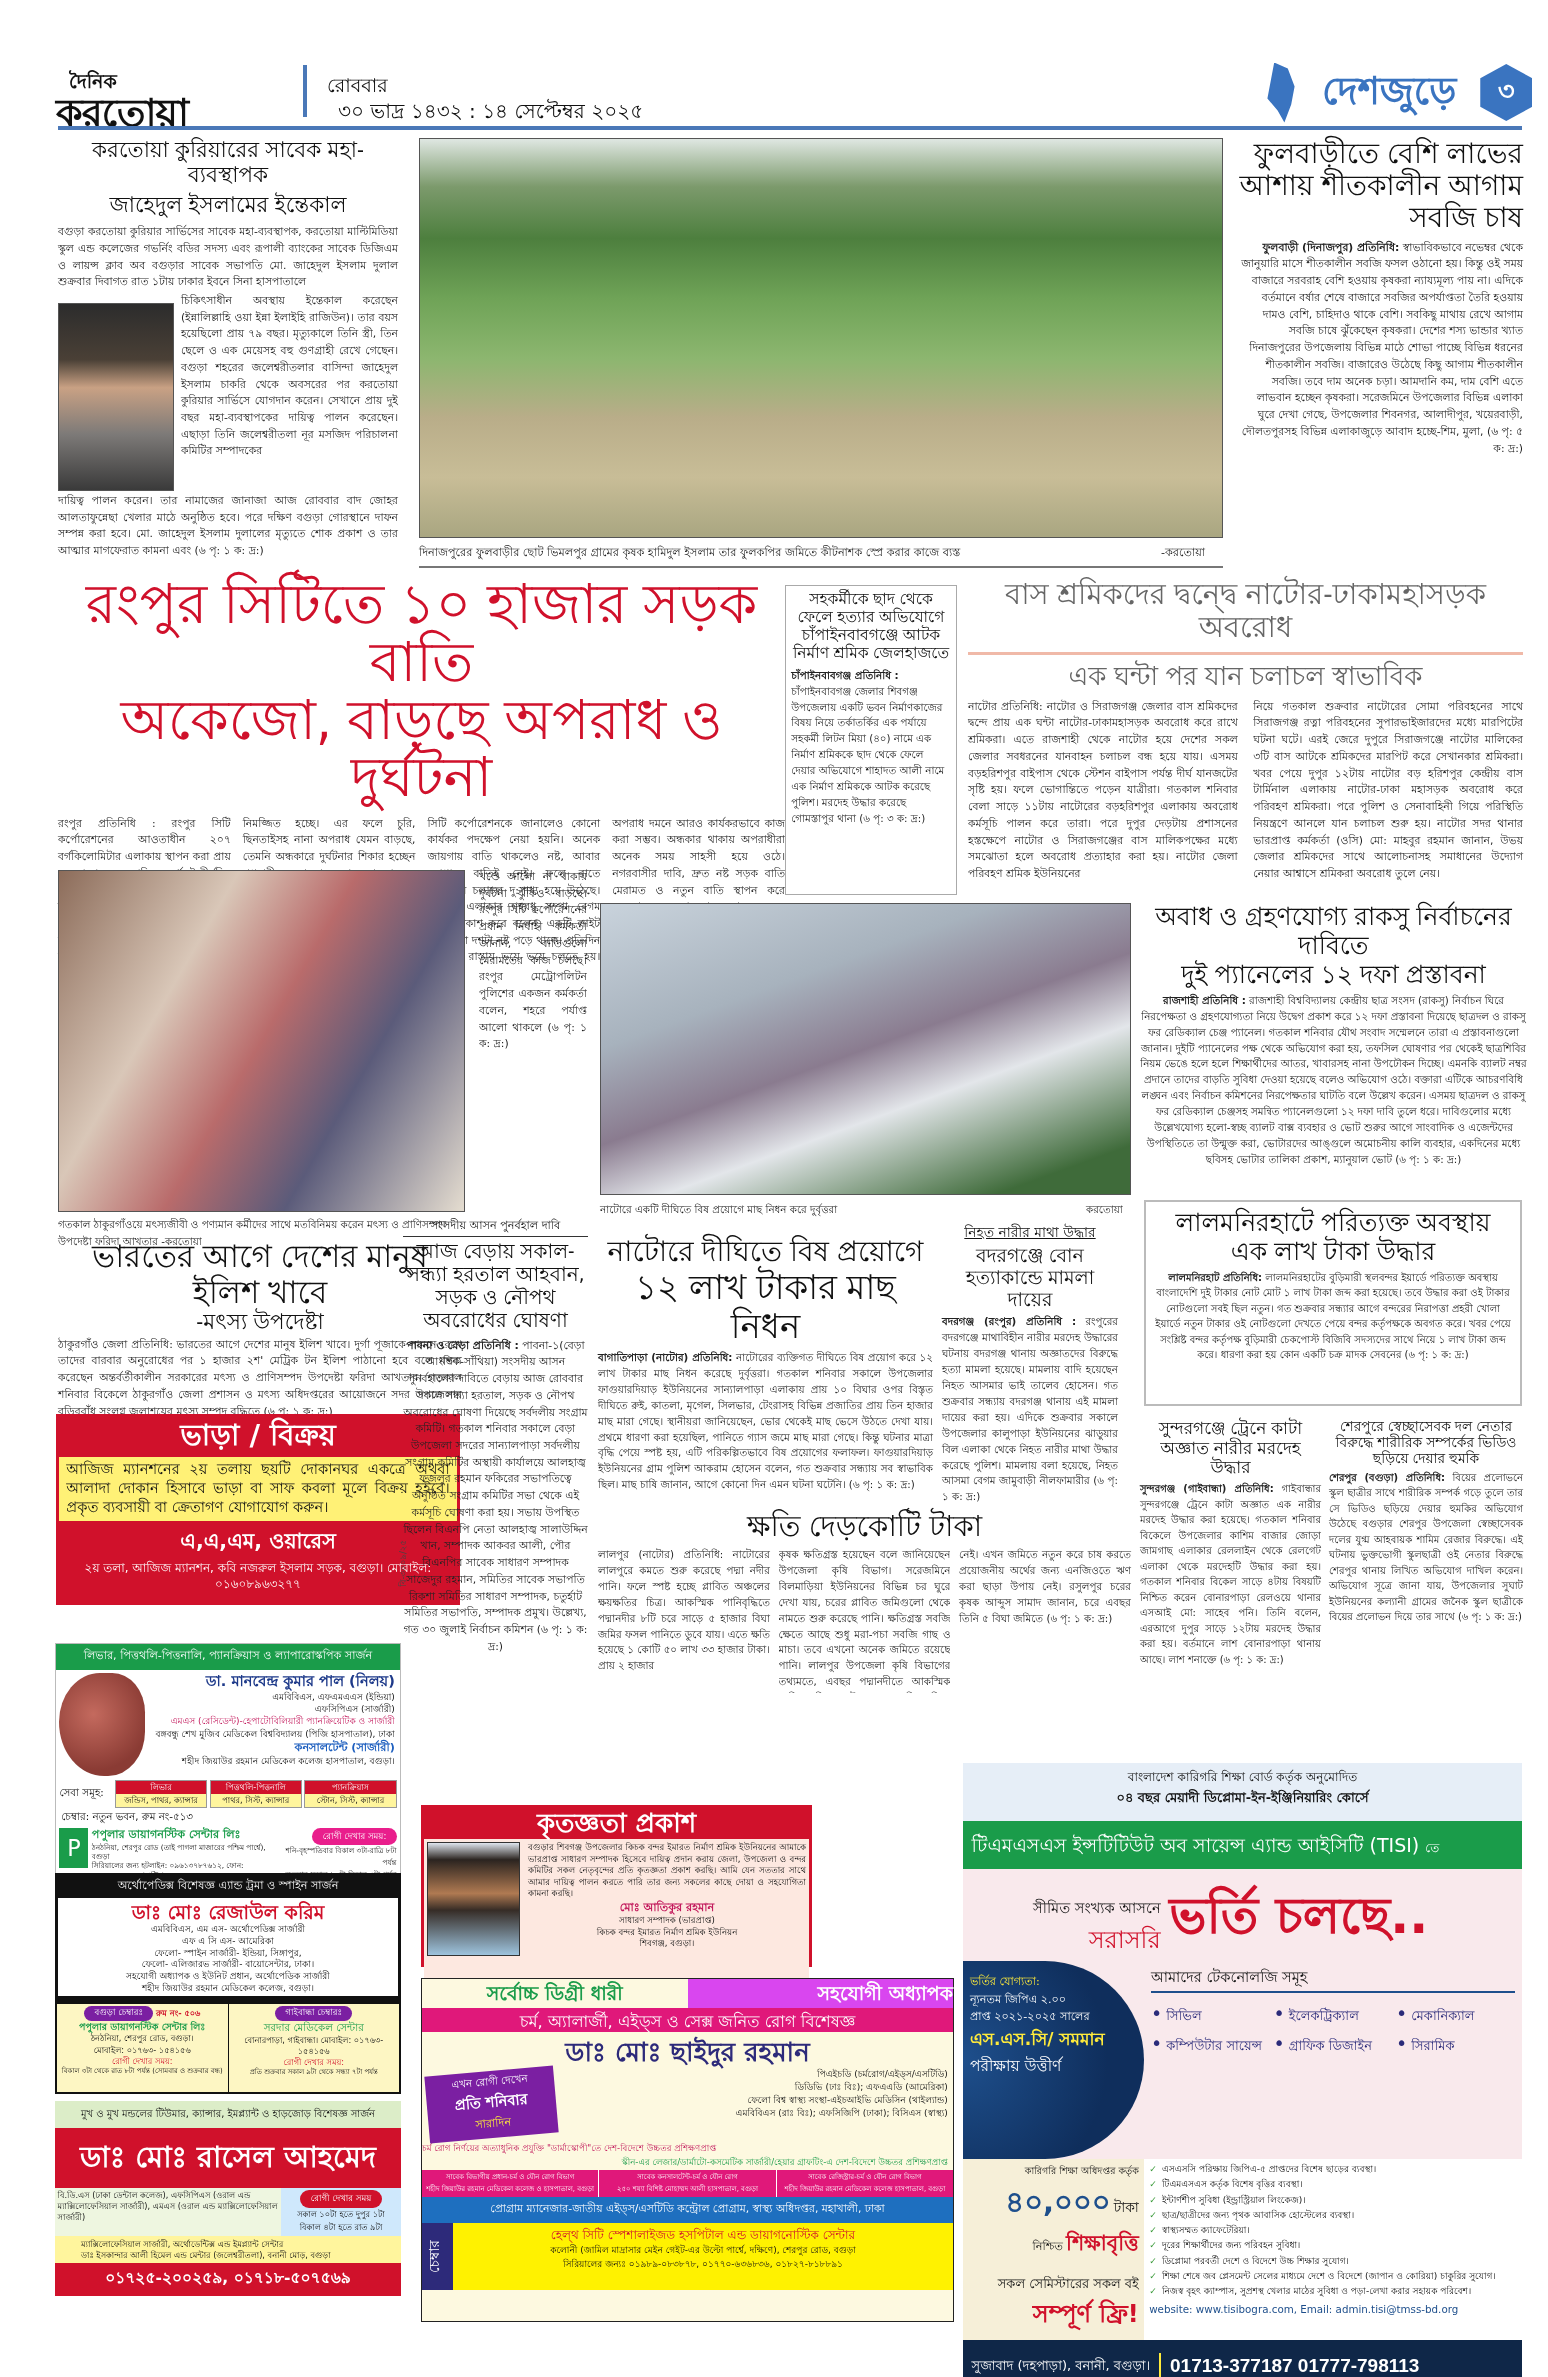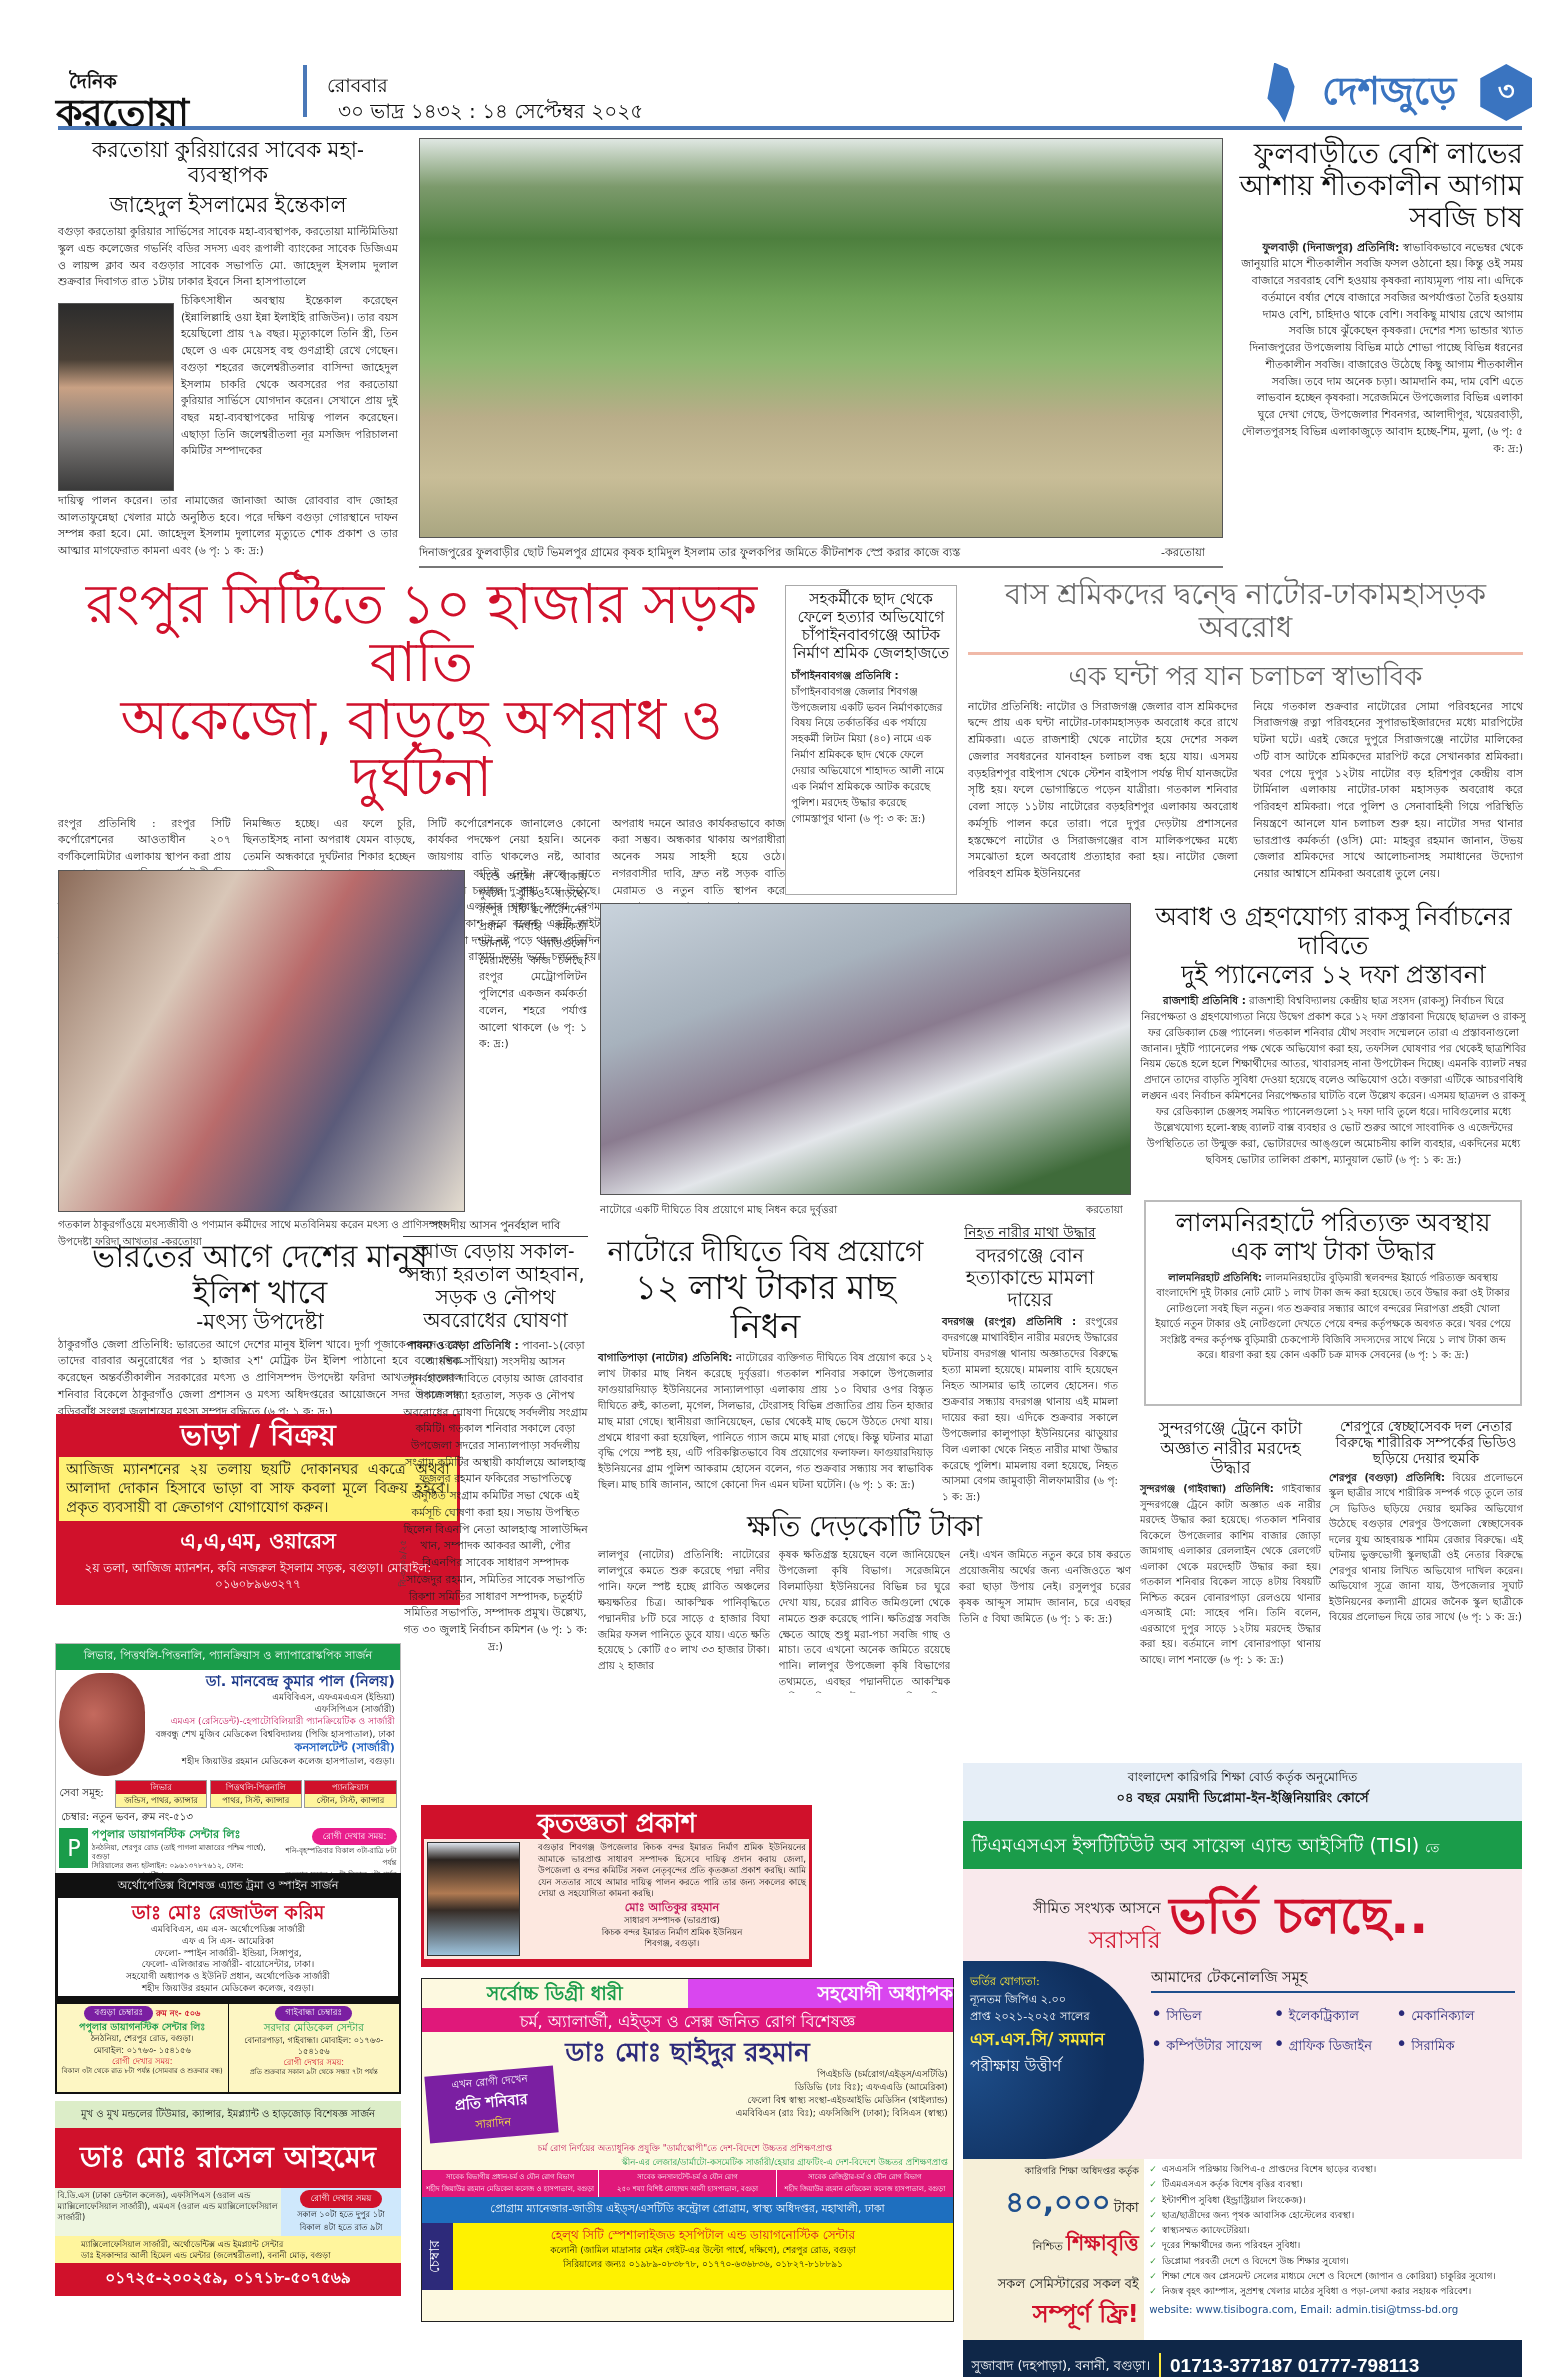--- a/index.html
+++ b/index.html
@@ -256,21 +256,21 @@
   <div class="hl" style="font-size:29px">ক্ষতি দেড়কোটি টাকা</div>
   <div style="display:flex;gap:8.6px;margin-top:3.4px">
     <div class="body" style="font-size:10.3px;flex:1">লালপুর (নাটোর) প্রতিনিধি: নাটোরের লালপুরে কমতে শুরু করেছে পদ্মা নদীর পানি। ফলে স্পষ্ট হচ্ছে প্লাবিত অঞ্চলের ক্ষয়ক্ষতির চিত্র। আকস্মিক পানিবৃদ্ধিতে পদ্মানদীর ৮টি চরে সাড়ে ৫ হাজার বিঘা জমির ফসল পানিতে ডুবে যায়। এতে ক্ষতি হয়েছে ১ কোটি ৫০ লাখ ৩৩ হাজার টাকা। প্রায় ২ হাজার</div>
     <div class="body" style="font-size:10.3px;flex:1;height:146px;overflow:hidden">কৃষক ক্ষতিগ্রস্ত হয়েছেন বলে জানিয়েছেন উপজেলা কৃষি বিভাগ। সরেজমিনে বিলমাড়িয়া ইউনিয়নের বিভিন্ন চর ঘুরে দেখা যায়, চরের প্লাবিত জমিগুলো থেকে নামতে শুরু করেছে পানি। ক্ষতিগ্রস্ত সবজি ক্ষেতে আছে শুধু মরা-পচা সবজি গাছ ও মাচা। তবে এখনো অনেক জমিতে রয়েছে পানি। লালপুর উপজেলা কৃষি বিভাগের তথ্যমতে, এবছর পদ্মানদীতে আকস্মিক পানি বৃদ্ধিতে উপজেলার বিলমাড়িয়া ইউনিয়নের পদ্মানদীর বিস্তীর্ণ ৮টি চর দিয়াড়শংকরপুর, রসুলপুর, নওশারা সুলতানপুর, আরাজি বাকনাই, চাকলা বিনোদপুর ও মোহরকয়া আংশিক এলাকা প্লাবিত হয়। এতে ৫ হাজার ২৪৩ বিঘা জমির ফসল নষ্ট হয়। বিলমাড়িয়া ইউনিয়নের ফতেপুর গ্রামের কৃষক আবু হানিফ বলেন, নদীর পানি কমলেও নতুন করে আবাদ করার মতো কোন পরিস্থিতি</div>
     <div class="body" style="font-size:10.3px;flex:1"><span>নেই। এখন জমিতে নতুন করে চাষ করতে প্রয়োজনীয় অর্থের জন্য এনজিওতে ঋণ করা ছাড়া উপায় নেই। রসুলপুর চরের কৃষক আব্দুস সামাদ জানান, চরে এবছর তিনি ৫ বিঘা জমিতে</span> <span>(৬ পৃ: ১ ক: দ্র:)</span></div>
   </div>
 </div>
 
 <div class="abs" style="left:421px;top:1805px;width:391px;height:162px;background:#d0112b;padding:2.6px;">
   <div style="text-align:center;color:#fff;font-size:26px;font-weight:bold;height:31px;line-height:31px">কৃতজ্ঞতা প্রকাশ</div>
-  <div style="background:#fde8e0;display:flex;gap:18px;padding:3.4px;height:120px">
+  <div style="background:#fde8e0;display:flex;gap:8px;padding:3.4px;height:140px">
     <div class="photo-man" style="width:93px;height:114px;border:0.9px solid #333"></div>
     <div style="flex:1;font-size:8.6px;line-height:1.35;text-align:justify">
       <div>বগুড়ার শিবগঞ্জ উপজেলার কিচক বন্দর ইমারত নির্মাণ শ্রমিক ইউনিয়নের আমাকে ভারপ্রাপ্ত সাধারণ সম্পাদক হিসেবে দায়িত্ব প্রদান করায় জেলা, উপজেলা ও বন্দর কমিটির সকল নেতৃবৃন্দের প্রতি কৃতজ্ঞতা প্রকাশ করছি। আমি যেন সততার সাথে আমার দায়িত্ব পালন করতে পারি তার জন্য সকলের কাছে দোয়া ও সহযোগিতা কামনা করছি।</div>
       <div style="text-align:center;color:#c2185b;font-weight:bold;font-size:11.2px">মোঃ আতিকুর রহমান</div>
       <div style="text-align:center">সাধারণ সম্পাদক (ভারপ্রাপ্ত)</div>
       <div style="text-align:center">কিচক বন্দর ইমারত নির্মাণ শ্রমিক ইউনিয়ন</div>
       <div style="text-align:center">শিবগঞ্জ, বগুড়া।</div>
     </div>
   </div>
 </div>
@@ -288,21 +288,21 @@
       <div style="font-size:14.6px;font-weight:bold">প্রতি শনিবার</div>
       <div style="font-size:11.2px;color:#ffeb3b">সারাদিন</div>
     </div>
     <div style="flex:1;text-align:right;font-size:9px;line-height:1.45;padding-right:5.2px">
       <div>পিএইচডি (চর্মরোগ/এইড্স/এসটিডি)</div>
       <div>ডিডিভি (ঢাঃ বিঃ); এফএএডি (আমেরিকা)</div>
       <div>ফেলো বিশ্ব স্বাস্থ্য সংস্থা-এইচআইভি মেডিসিন (থাইল্যান্ড)</div>
       <div>এমবিবিএস (রাঃ বিঃ); এফসিজিপি (ঢাকা); বিসিএস (স্বাস্থ্য)</div>
     </div>
   </div>
-  <div style="color:#c2185b;font-size:8.6px;text-align:center;padding-right:5.2px">চর্ম রোগ নির্ণয়ের অত্যাধুনিক প্রযুক্তি "ডার্মাস্কোপী"তে দেশ-বিদেশে উচ্চতর প্রশিক্ষণপ্রাপ্ত</div>
+  <div style="color:#c2185b;font-size:8.6px;text-align:left;padding-right:5.2px">চর্ম রোগ নির্ণয়ের অত্যাধুনিক প্রযুক্তি "ডার্মাস্কোপী"তে দেশ-বিদেশে উচ্চতর প্রশিক্ষণপ্রাপ্ত</div>
   <div style="color:#1a9c4a;font-size:8.6px;text-align:right;padding-right:5.2px">স্কীন-এর লেজার/ডার্মাটো-কসমেটিক সার্জারী/হেয়ার গ্রাফটিং-এ দেশ-বিদেশে উচ্চতর প্রশিক্ষণপ্রাপ্ত</div>
   <div style="display:flex;background:#e0187a;color:#fff;font-size:6.9px;text-align:center">
     <div style="flex:1;border-right:0.9px solid #fff;padding:1.7px">
         <div>সাবেক বিভাগীয় প্রধান-চর্ম ও যৌন রোগ বিভাগ</div>
         <div>শহীদ জিয়াউর রহমান মেডিকেল কলেজ ও হাসপাতাল, বগুড়া</div>
       </div>
     <div style="flex:1;border-right:0.9px solid #fff;padding:1.7px">
         <div>সাবেক কনসালটেন্ট-চর্ম ও যৌন রোগ</div>
         <div>২৫০ শয্যা বিশিষ্ট মোহাম্মদ আলী হাসপাতাল, বগুড়া</div>
       </div>

